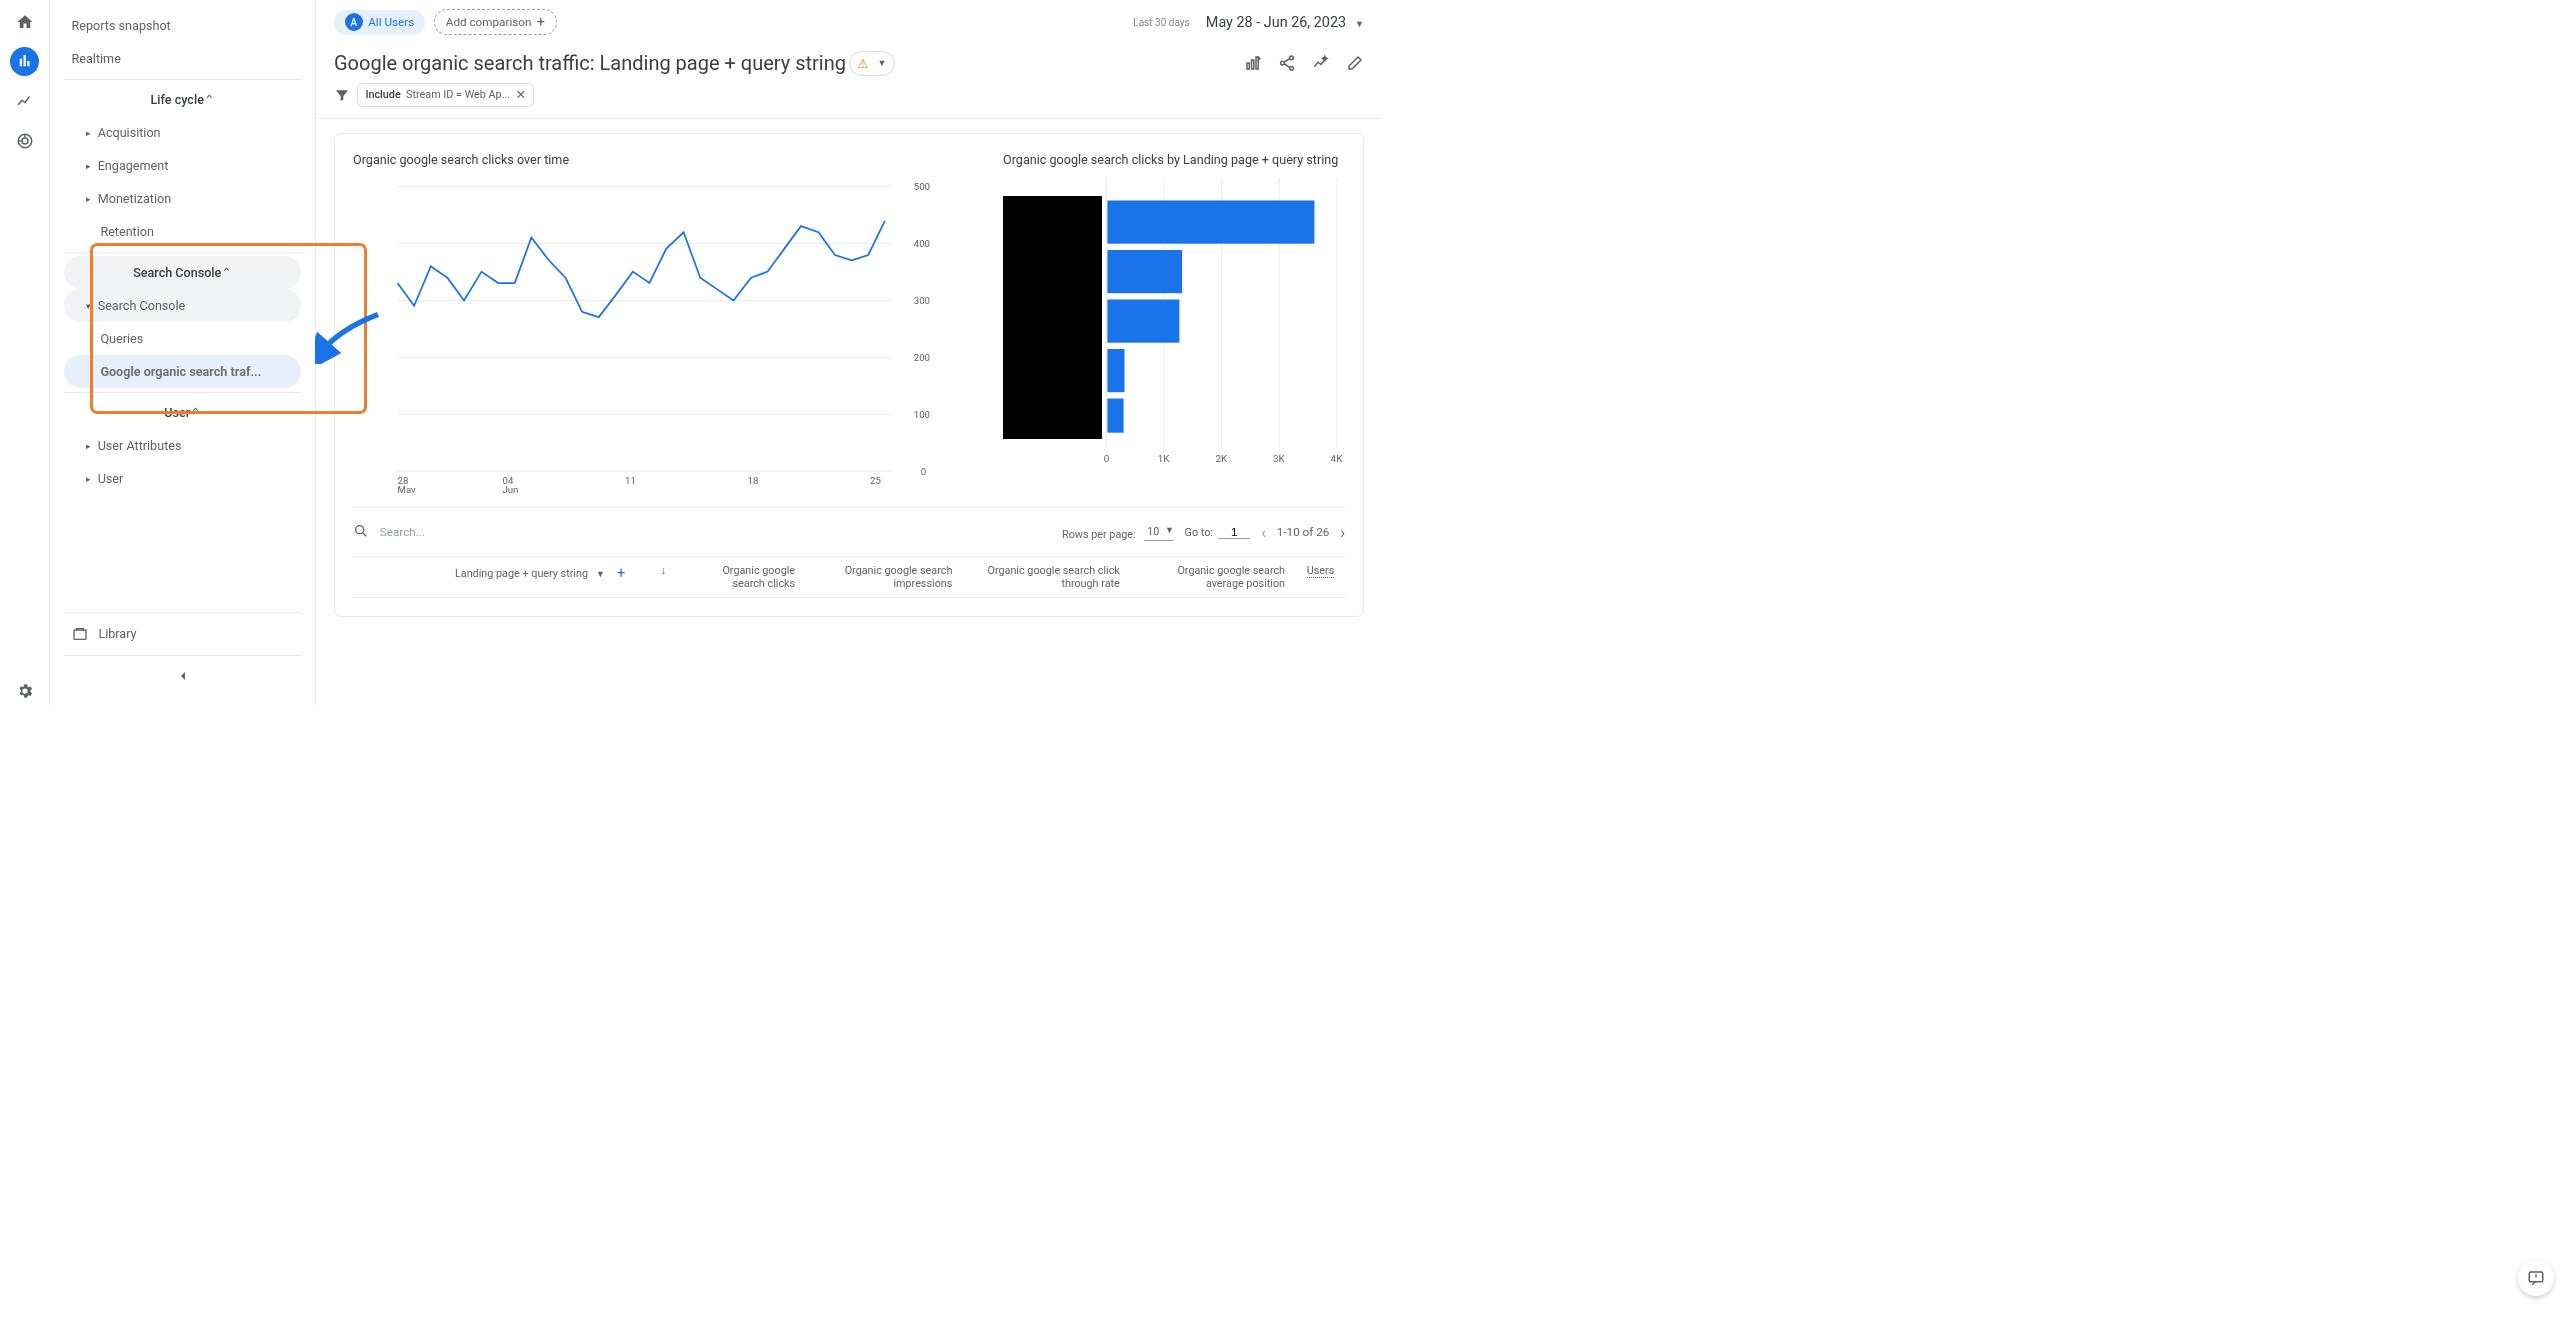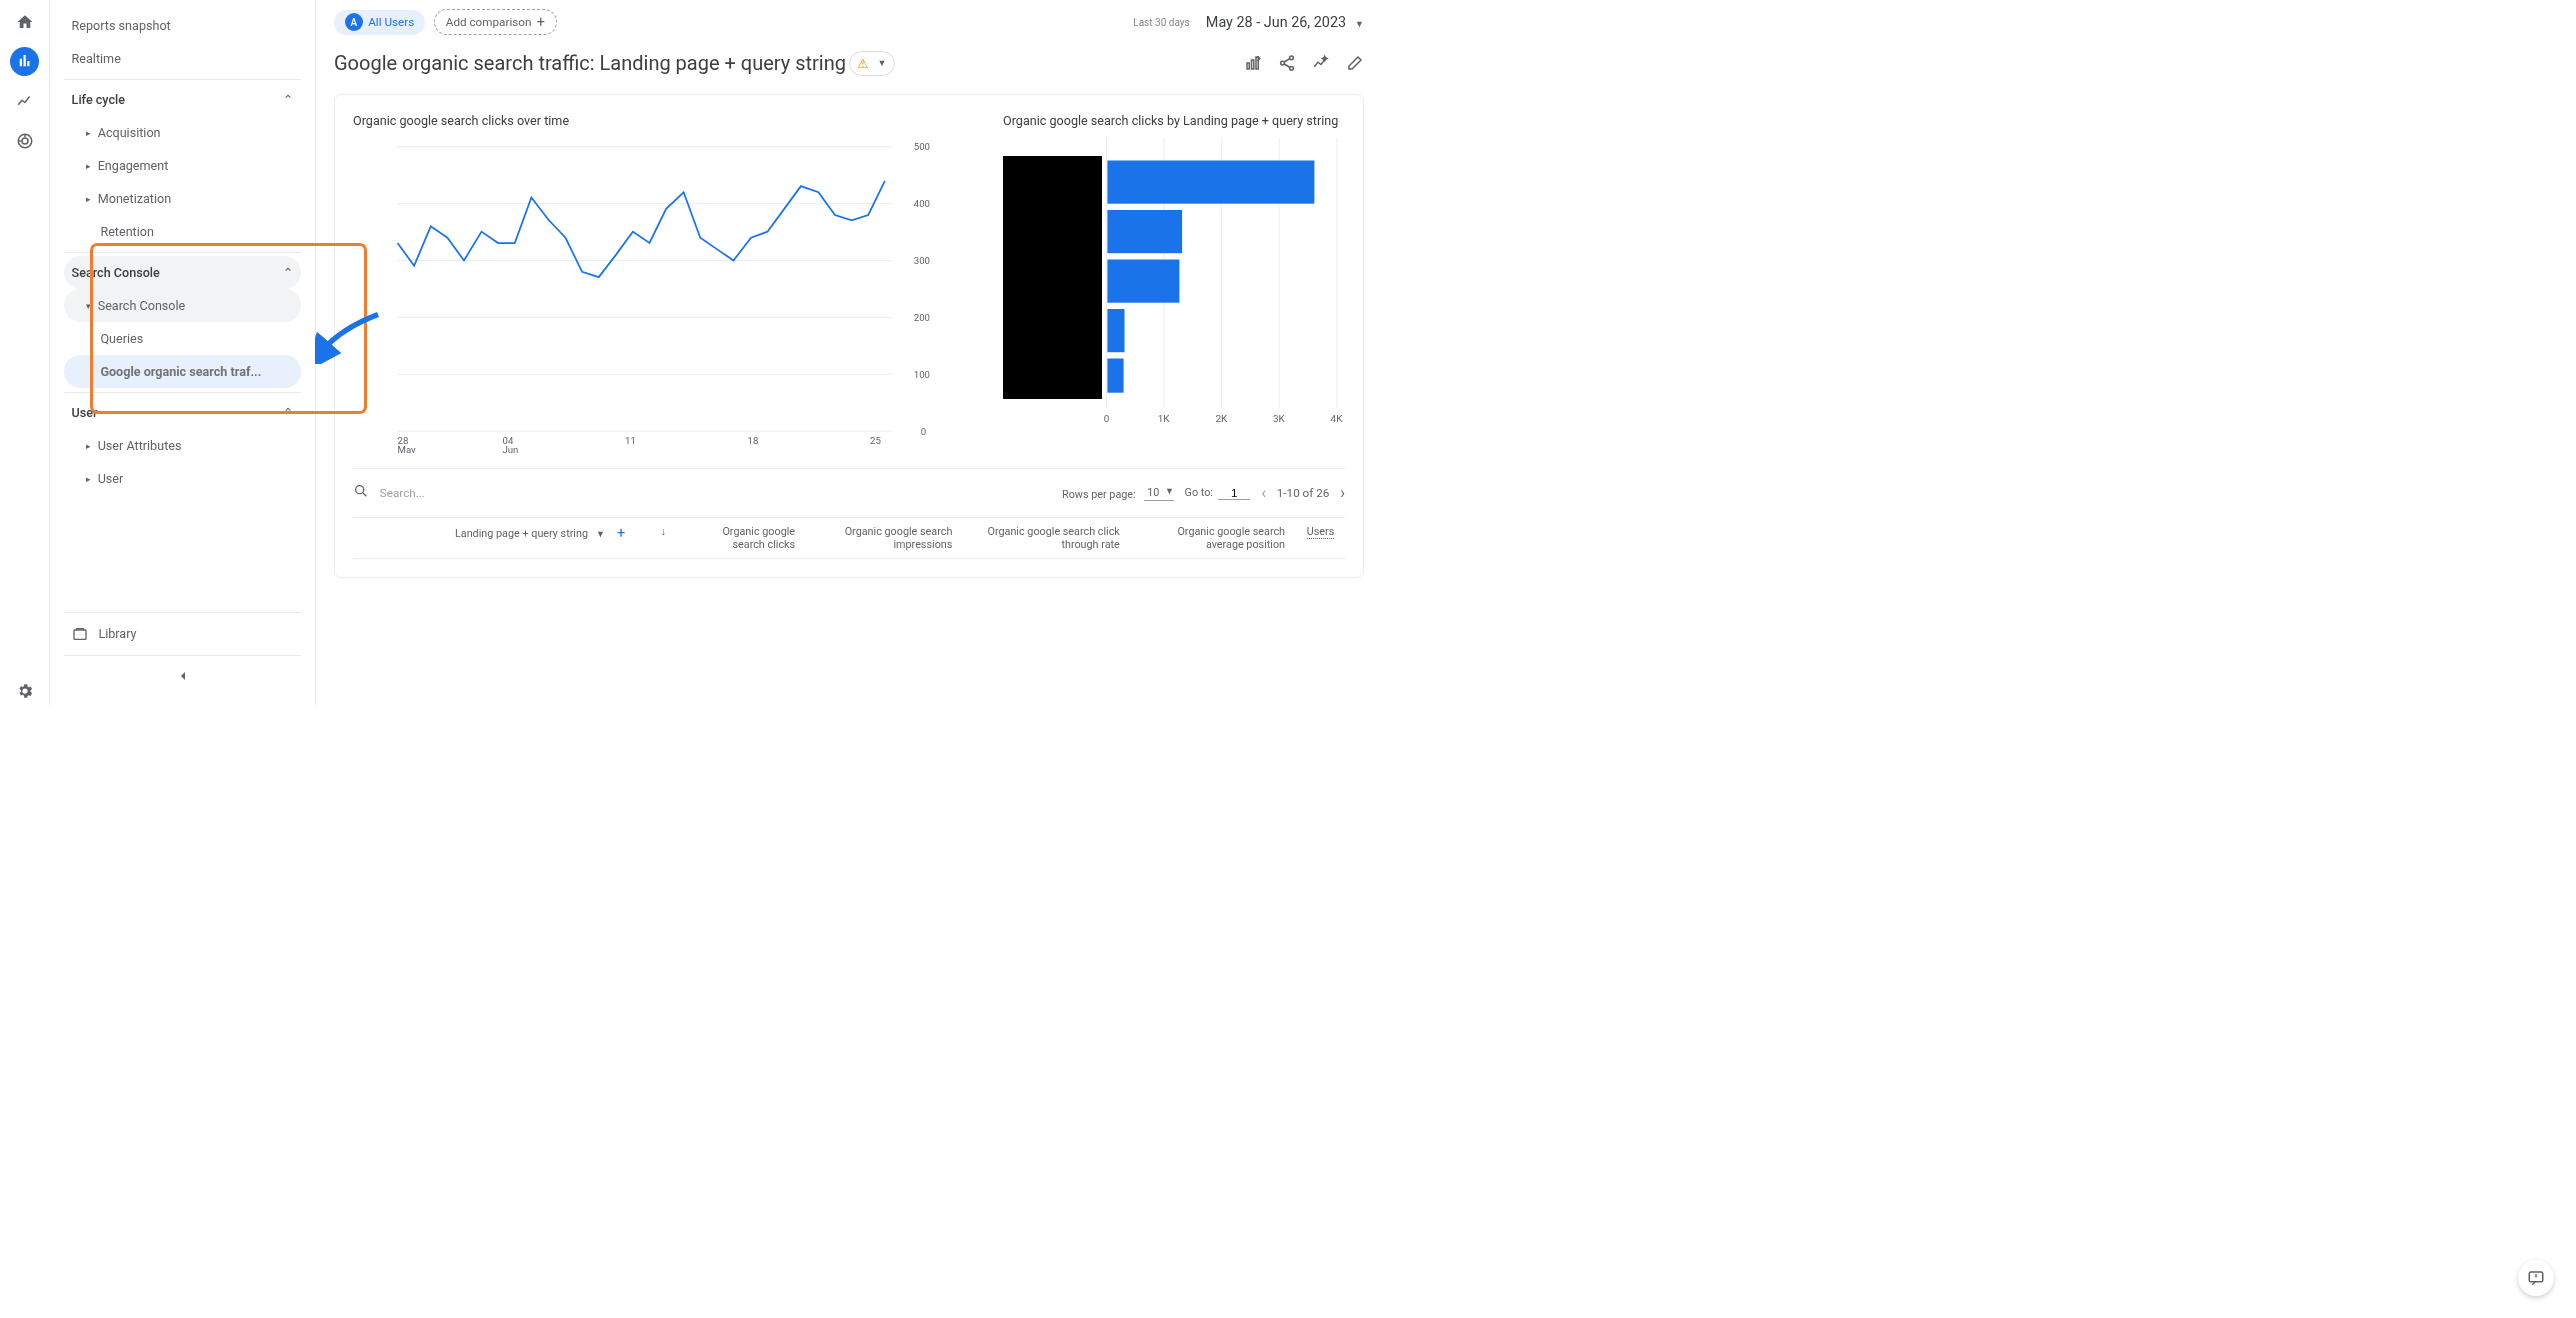--- a/index.html
+++ b/index.html
@@ -14,21 +14,21 @@
   .rail-btn svg { width: 18px; height: 18px; }
   .rail-spacer { flex: 1; }
   
   
   .sidebar { width: 266px; border-right: 0.9px solid #e8eaed; padding: 9px 14.4px; position: relative; display: flex; flex-direction: column; }
   .nav-item { padding: 9px 7.2px; font-size: 12.6px; color: #5f6368; border-radius: 18px; cursor: pointer; display: flex; align-items: center; }
   .nav-item.has-caret::before { content: '▸'; font-size: 9px; margin-right: 7.2px; color: #5f6368; }
   .nav-item.has-caret-down::before { content: '▾'; font-size: 9px; margin-right: 7.2px; color: #5f6368; }
   .nav-item.indent { padding-left: 21.6px; }
   .nav-item.indent2 { padding-left: 36px; text-align: right; }
-  .nav-item.expandable { display: flex; justify-content: space-between; align-items: center; font-weight: 500; color: #3c4043; }
+  .nav-item.expandable { display: flex; justify-content: center; align-items: center; font-weight: 500; color: #3c4043; }
   .nav-item.selected { background: #e8f0fe; color: #737373; font-weight: 700; }
   .nav-item.hover { background: #f1f3f4; }
   .chev { font-size: 12.6px; color: #5f6368; }
   .divider { height: 0.9px; background: #e8eaed; margin: 3.6px 0; }
   .highlight-box { position: absolute; border: 3.6px solid #ed7d31; border-radius: 7.2px; left: 40px; top: 243px; width: 277px; height: 171px; pointer-events: none; z-index: 5; }
   .arrow-annot { position: absolute; left: 265px; top: 310px; z-index: 6; pointer-events: none; }
   .library-row { display:flex; align-items:center; gap:10.8px; padding:9px 7.2px; color:#5f6368; font-size:12.6px; cursor:pointer; }
   .collapse-btn { text-align:center; padding:9px; color:#5f6368; cursor:pointer; }
   
   
@@ -235,20 +235,30 @@
             </svg>
           </span>
         <span>
             <svg viewBox="0 0 24 24" fill="none" stroke="currentColor" stroke-width="2">
               <path d="M4 20h4L20 8l-4-4L4 16v4z"></path>
             </svg>
           </span>
       </div>
     </div>
 
+    <div class="filter-row">
+      <svg width="16" height="16" viewBox="0 0 24 24" fill="currentColor">
+          <path d="M3 5h18l-7 9v5l-4 2v-7z"></path>
+        </svg>
+      <div class="filter-pill">
+        <b>Include</b>
+        <span>Stream ID = Web Ap...</span>
+        <span class="filter-x">✕</span>
+      </div>
+    </div>
 
     <div class="content">
       <div class="card">
         <div class="charts-row">
 
           <div class="chart-col">
             <div class="chart-title">Organic google search clicks over time</div>
             <div class="line-chart">
               <svg class="line-svg" viewBox="0 0 620 360" style="font-size:13px">
                 <line class="grid-line" x1="10" y1="10" x2="575" y2="10"></line>

